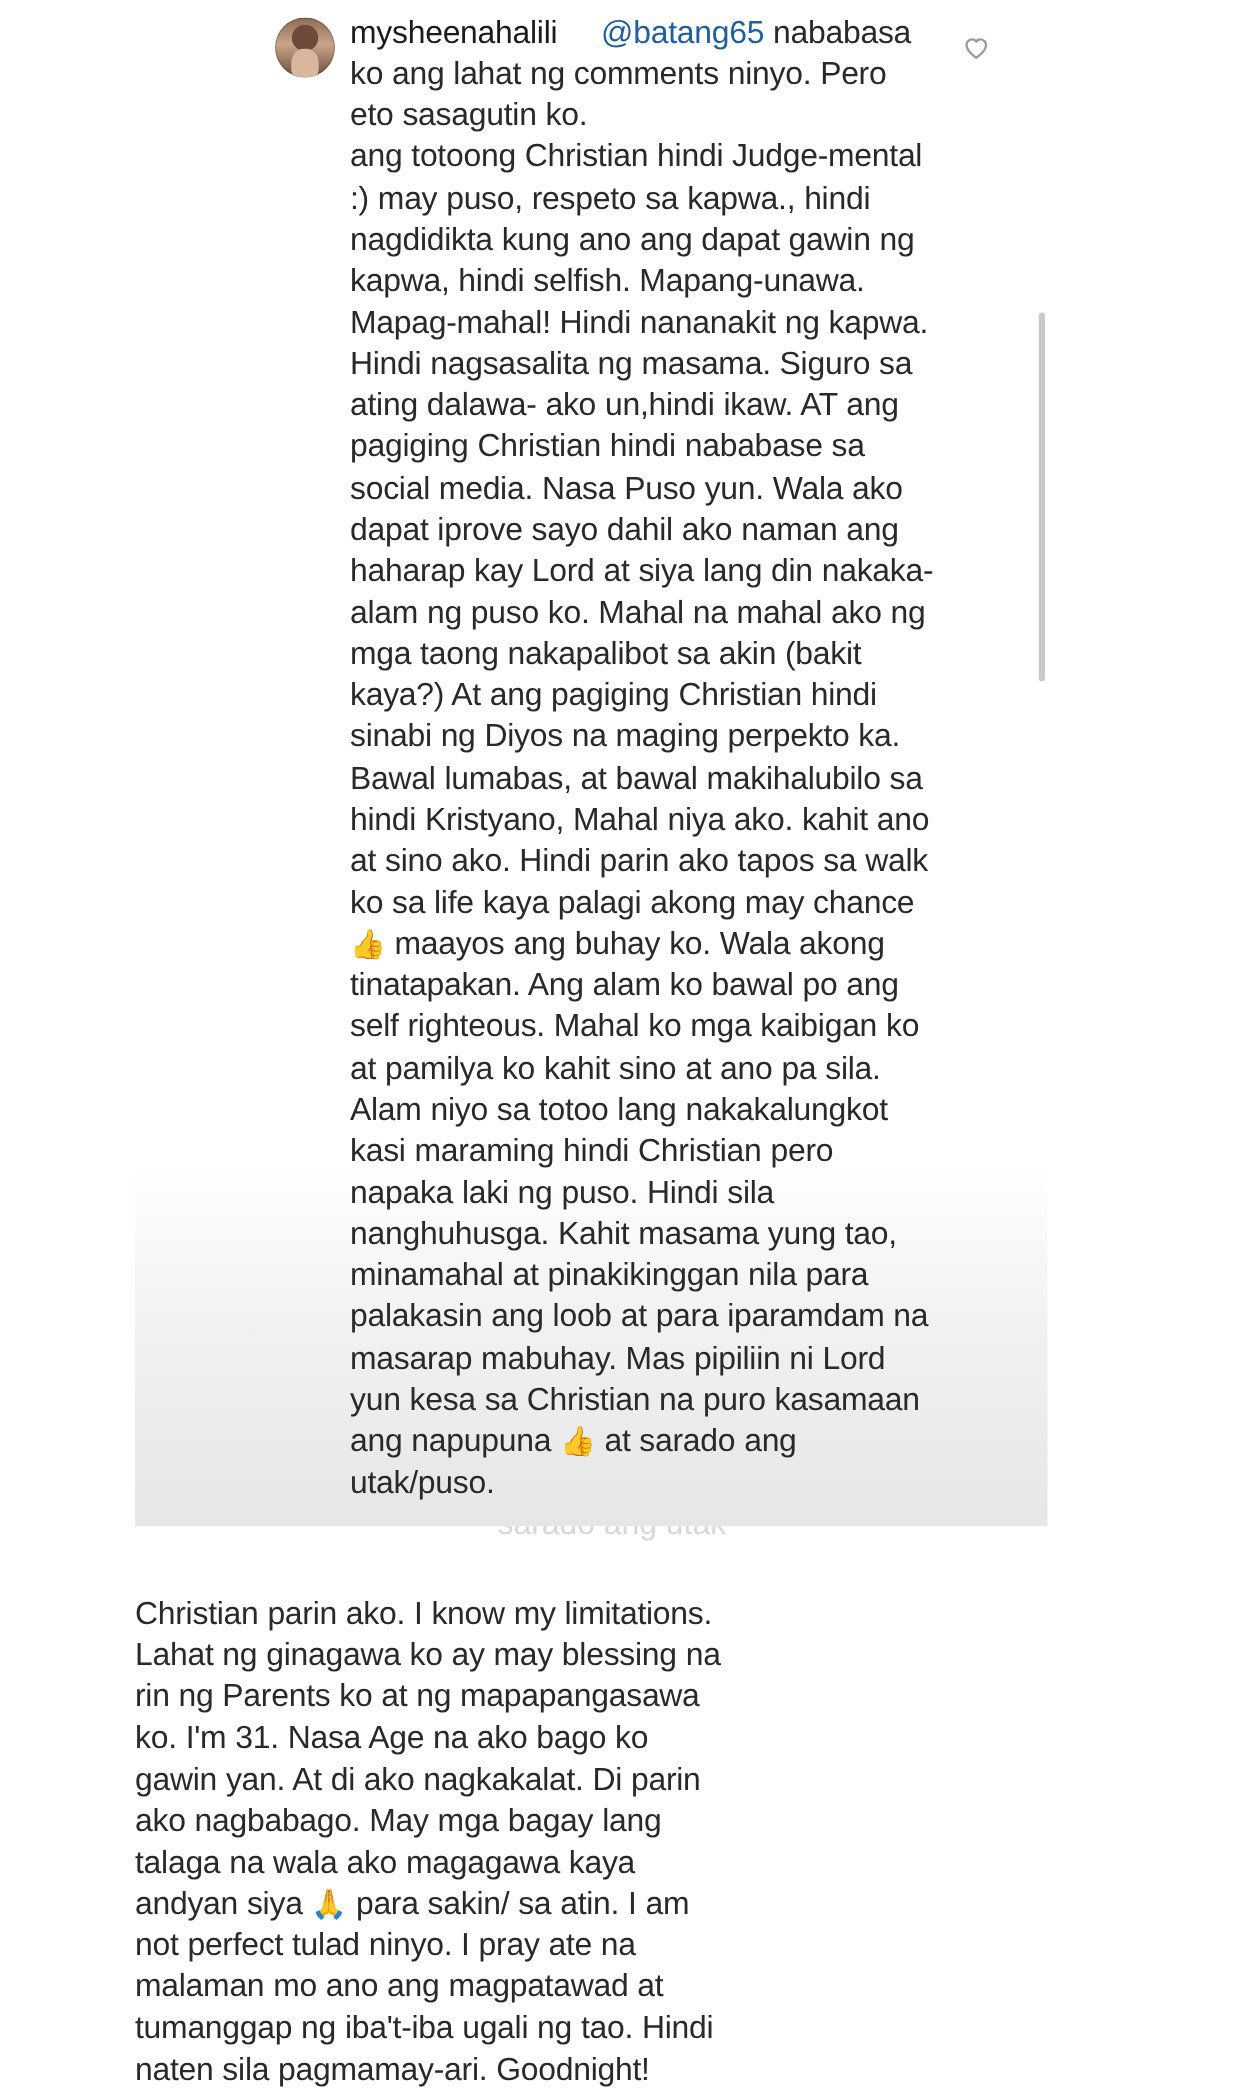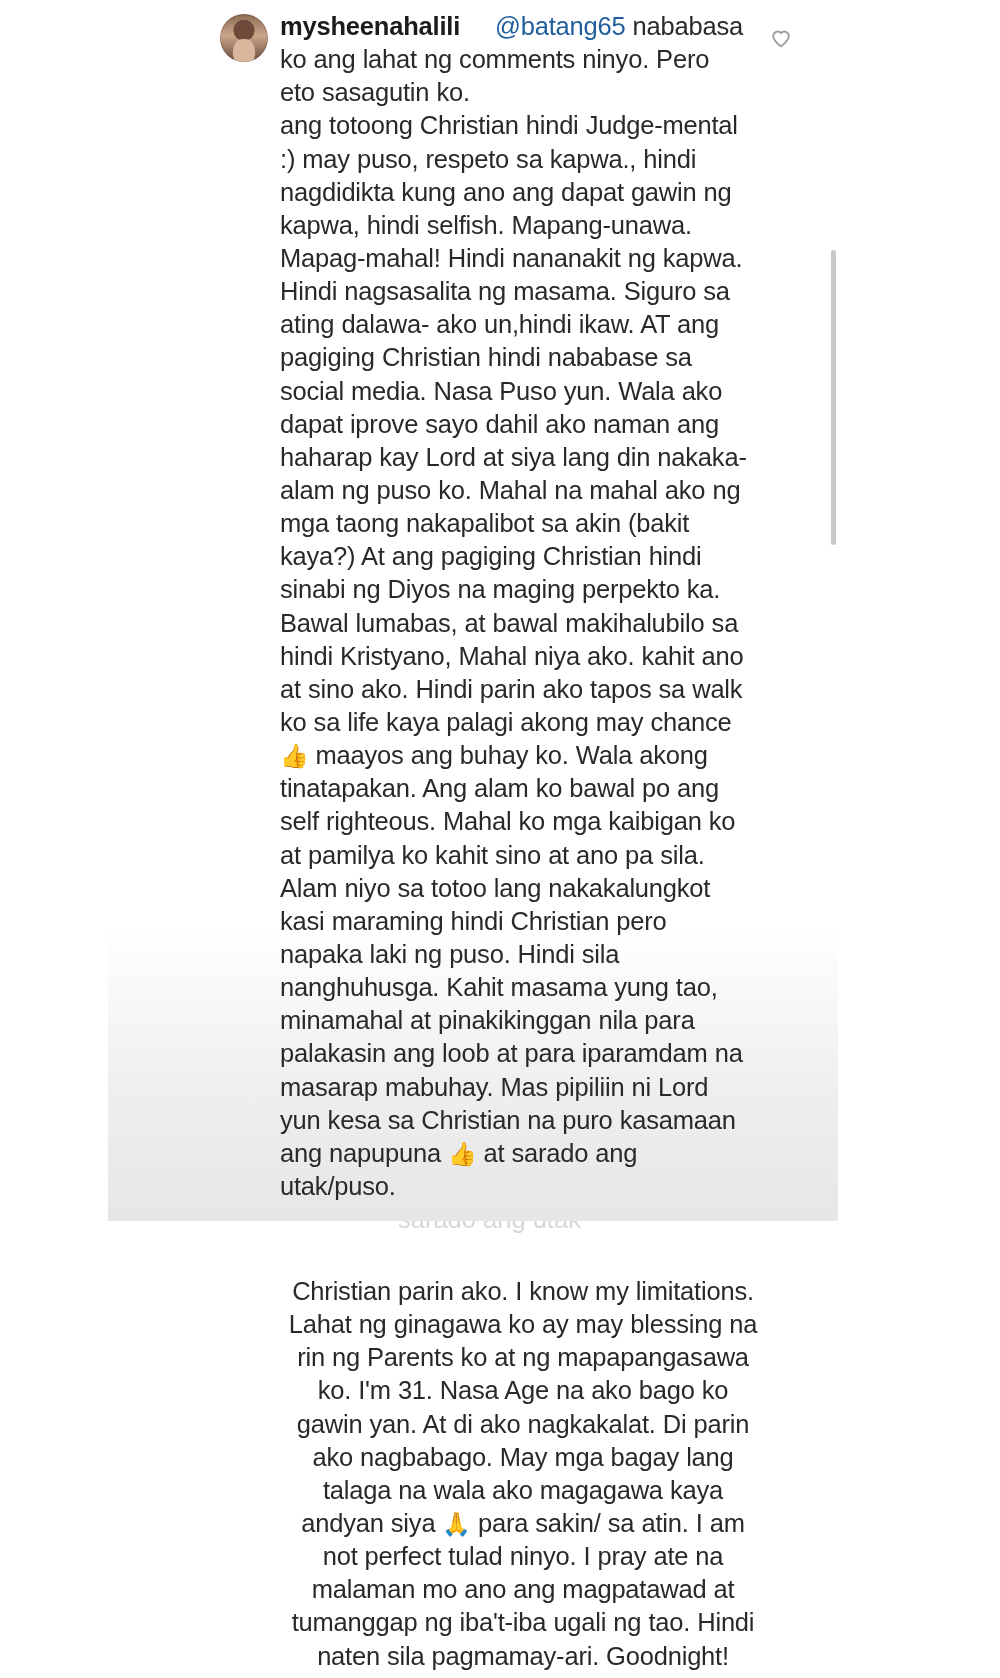--- a/index.html
+++ b/index.html
@@ -73,21 +73,21 @@
     font-size: 25.5px;
     line-height: 1.30;
     color: #29292b;
     letter-spacing: -0.2px;
     word-spacing: 0.2px;
     padding-top: 2px;
     max-width: 470px;
   }
 
   .username {
-    font-weight: bold;
+    font-weight: normal;
     color: #1b1b1d;
     margin-right: 7px;
   }
 
   .mention {
     color: #1f5f9e;
     margin-left: 28px;
   }
 
   .like-icon {
@@ -126,23 +126,21 @@
     color: #d7d7d9;
     white-space: nowrap;
   }
 
   
   .comment-block-secondary {
     background: #ffffff;
     padding: 6px 0 0 0;
   }
   .comment-block-secondary .comment-text {
-    margin-left: 180px;
     max-width: 470px;
-    text-align: center;
   }
 
   .emoji { font-family: "DejaVu Sans", sans-serif; font-size: 23px; }
 </style>
 </head>
 <body>
 
 <div class="page">
 
   <div class="comment-column">

